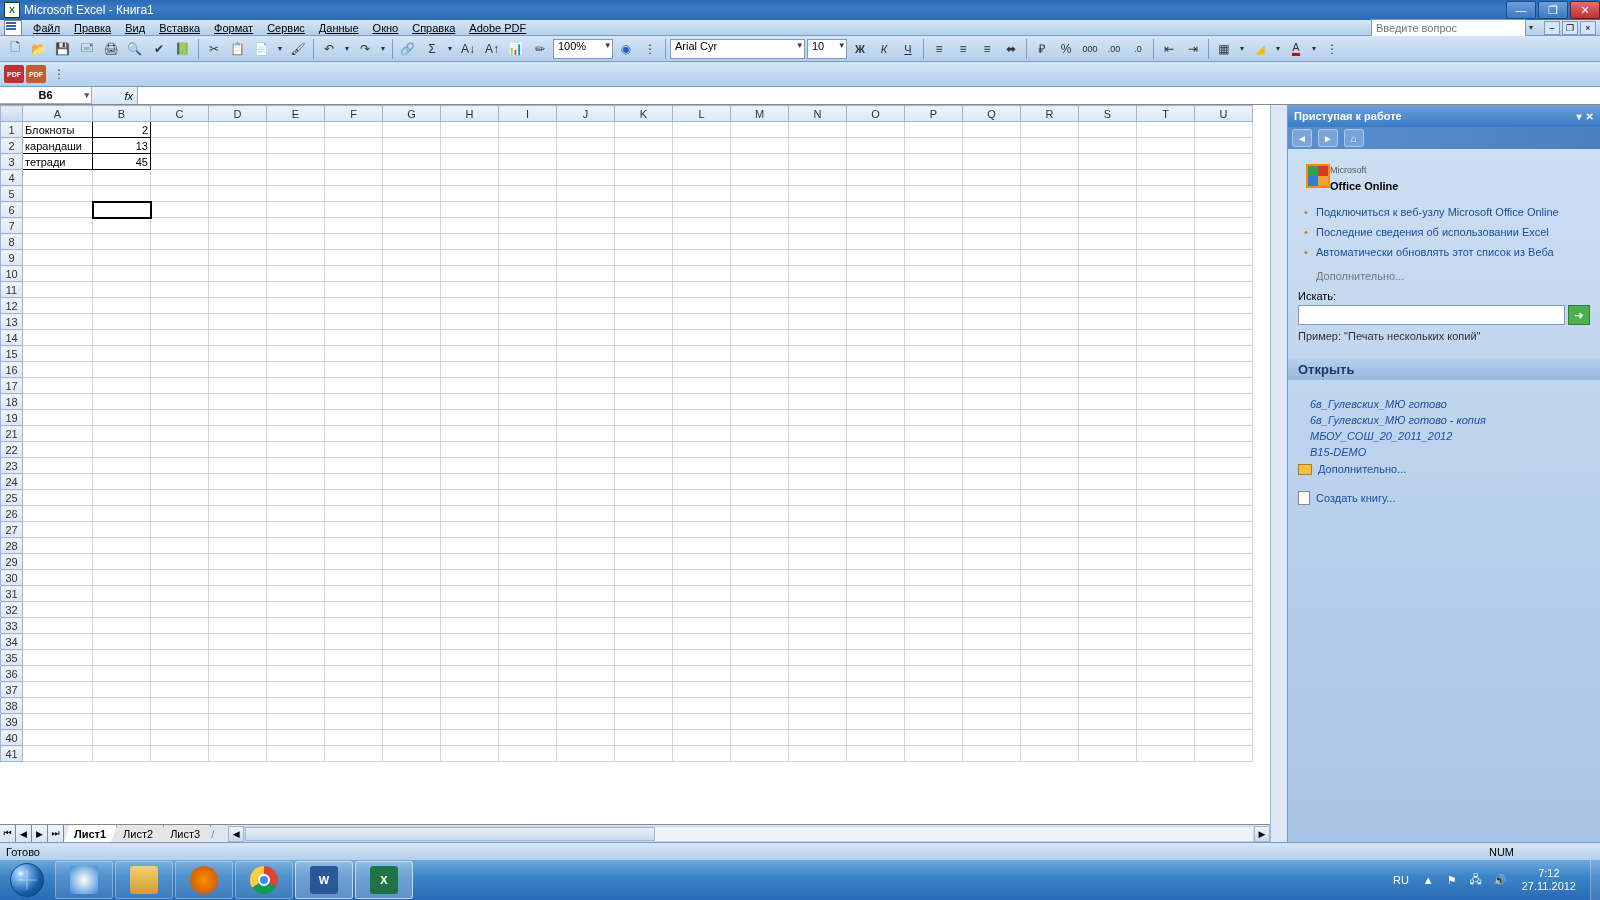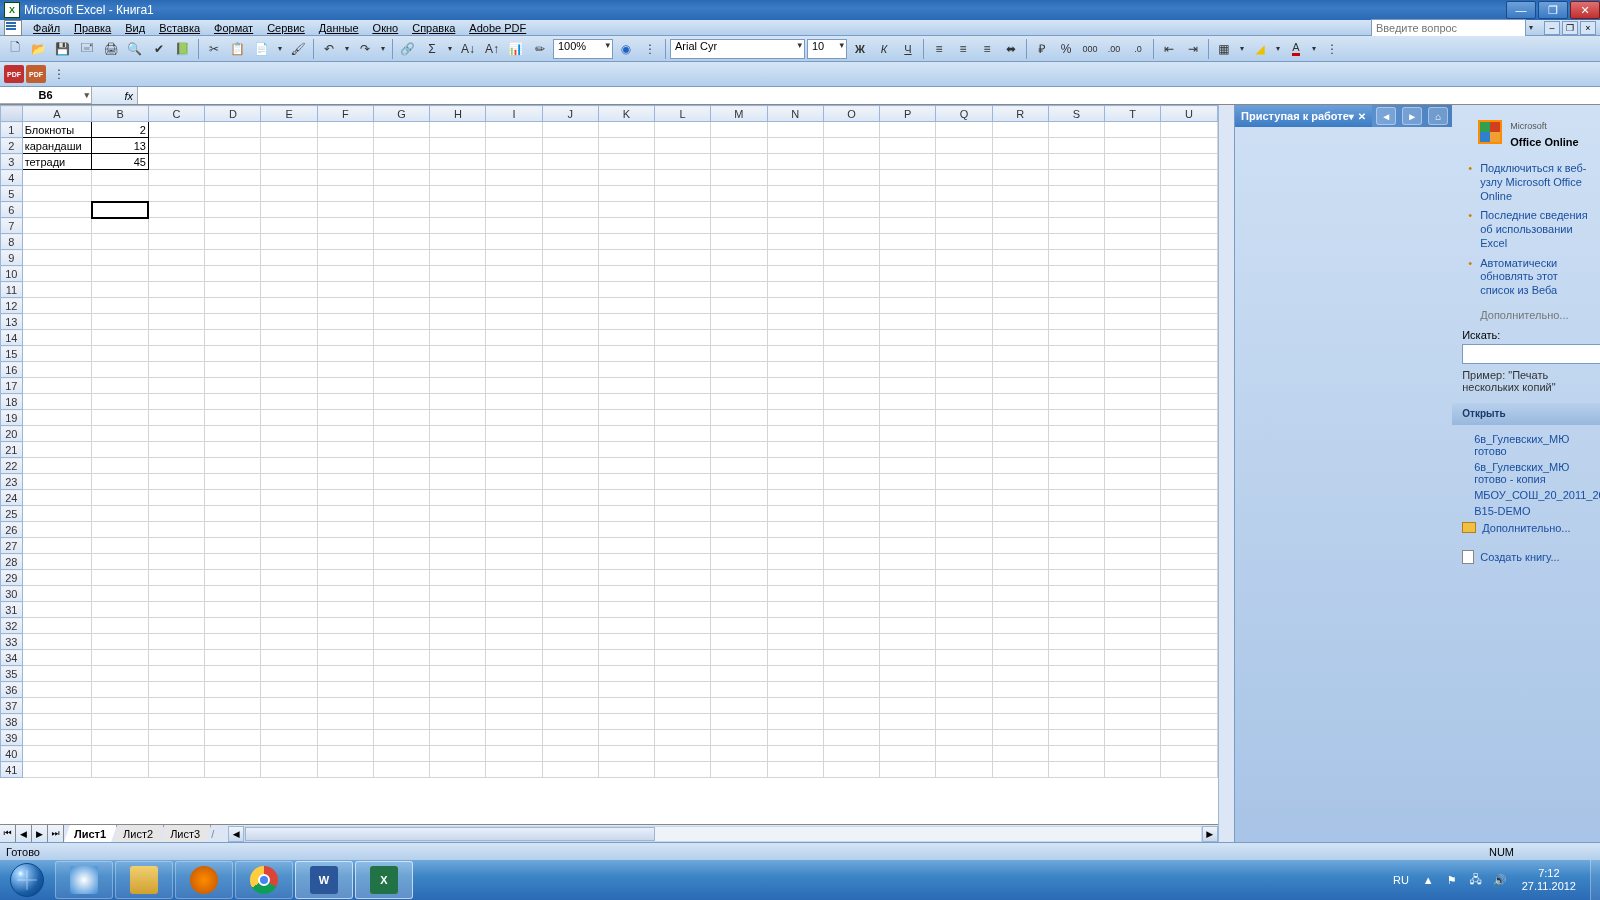--- a/index.html
+++ b/index.html
@@ -65,44 +65,44 @@
 .tab-nav { display:flex; }
 .tab-nav-btn { width:16px; border-right:1px solid #888; display:flex; align-items:center; justify-content:center; font-size:9px; cursor:pointer; background:linear-gradient(to bottom,#f0f4fa,#d6e5f5); }
 .tab { padding:0 10px; border-right:1px solid #888; display:flex; align-items:center; background:#e6e6e6; cursor:pointer; clip-path:polygon(6px 0,100% 0,calc(100% - 6px) 100%,0 100%); margin-right:-4px; font-size:11px; }
 .tab.active { background:#fff; font-weight:bold; z-index:1; }
 .hscroll { flex:1; background:#dce6f4; display:flex; align-items:center; margin-left:10px; }
 .hscroll-btn { width:16px; height:16px; background:linear-gradient(to bottom,#f0f4fa,#cad8ec); border:1px solid #9cb6d8; display:flex; align-items:center; justify-content:center; font-size:9px; }
 .hscroll-track { flex:1; height:16px; background:#eef3fa; border:1px solid #cad8ec; position:relative; }
 .hscroll-thumb { position:absolute; left:0; width:410px; height:14px; background:linear-gradient(to bottom,#eaf0fa,#cad8ec); border:1px solid #9cb6d8; }
 
 
-.taskpane { flex:1; background:linear-gradient(to bottom,#cfe0f4 0%,#a8c4e6 100%); border-left:1px solid #7a9cc4; display:flex; flex-direction:row; font-size:11px; }
+.taskpane { flex:1; background:linear-gradient(to bottom,#cfe0f4 0%,#a8c4e6 100%); border-left:1px solid #7a9cc4; display:flex; flex-direction:column; font-size:11px; }
 .tp-header { height:22px; background:linear-gradient(to bottom,#6ca0da,#3b7bc4); color:#fff; display:flex; align-items:center; padding:0 6px; font-weight:bold; font-size:12px; }
 .tp-header .tp-ctrl { margin-left:auto; display:flex; gap:4px; }
 .tp-header .tp-ctrl span { cursor:pointer; font-size:10px; }
 .tp-navrow { height:22px; background:linear-gradient(to right,#5a90d0,#4a80c0); display:flex; align-items:center; padding:0 4px; gap:6px; }
 .tp-nav-btn { width:20px; height:18px; background:rgba(255,255,255,0.2); border:1px solid rgba(255,255,255,0.4); border-radius:3px; display:flex; align-items:center; justify-content:center; color:#fff; cursor:pointer; font-size:10px; }
 .tp-body { padding:8px 10px; flex:1; overflow:auto; }
-.office-logo { display:flex; align-items:center; gap:8px; margin:2px 0 10px 16px; }
+.office-logo { display:flex; align-items:center; gap:0; margin:2px 0 10px 8px; }
 .office-logo .logo-sq { width:24px; height:24px; background:#ff8c00; position:relative; }
 .office-logo .logo-sq::before { content:""; position:absolute; inset:2px; background:conic-gradient(#d04020 0 25%,#f0a030 0 50%,#3080d0 0 75%,#30a050 0); }
 .office-logo .logo-txt { font-size:15px; }
 .office-logo .logo-txt b { font-weight:bold; }
 .tp-list { list-style:none; margin:0 0 8px 6px; }
 .tp-list li { position:relative; padding:3px 0 3px 12px; color:#1a4fa0; cursor:pointer; line-height:1.25; }
 .tp-list li::before { content:"•"; position:absolute; left:0; color:#d08000; }
 .tp-more { color:#777; padding-left:18px; margin-bottom:8px; }
 .tp-search-lbl { margin:4px 0 3px 0; }
 .tp-search-row { display:flex; gap:3px; }
 .tp-search-input { flex:1; height:20px; border:1px solid #7a9cc4; background:#fff; padding:0 4px; }
 .tp-search-go { width:22px; height:20px; background:#4caf50; border:1px solid #2e7d32; display:flex; align-items:center; justify-content:center; color:#fff; cursor:pointer; font-size:11px; }
 .tp-example { margin:5px 0 10px 0; font-size:11px; color:#333; }
-.tp-section-hdr { height:22px; margin:0 -10px; padding:0 10px; background:linear-gradient(to bottom,#b8d0ec,#98b8de); display:flex; align-items:center; font-weight:bold; font-size:10px; color:#1a3a6a; }
+.tp-section-hdr { height:22px; margin:16px -10px; padding:0 10px; background:linear-gradient(to bottom,#b8d0ec,#98b8de); display:flex; align-items:center; font-weight:bold; font-size:13px; color:#1a3a6a; }
 .tp-files { margin:6px 0 0 12px; }
-.tp-files div { padding:2px 0; color:#1a4fa0; cursor:pointer; }
+.tp-files div { padding:2px 0; color:#1a4fa0; cursor:pointer;font-style:italic; }
 .tp-file-row { display:flex; align-items:center; gap:6px; padding:3px 0; color:#1a4fa0; cursor:pointer; }
 .folder-icon { width:14px; height:11px; background:#f0c040; border:1px solid #b08020; }
 .newdoc-icon { width:12px; height:14px; background:#fff; border:1px solid #888; }
 
 
 .statusbar { height:18px; background:linear-gradient(to bottom,#d6e5f5,#b4cfec); border-top:1px solid #7a9cc4; display:flex; align-items:center; padding:0 6px; font-size:11px; }
 .statusbar .status-right { margin-left:auto; display:flex; gap:20px; padding-right:80px; }
 
 
 .taskbar { height:40px; background:linear-gradient(to bottom,#6fa8dc 0%,#3d85c6 40%,#2a6ab5 100%); display:flex; align-items:center; padding:0; }
@@ -704,44 +704,20 @@
                 <td class=""></td>
                 <td class=""></td>
                 <td class=""></td>
                 <td class=""></td>
                 <td class=""></td>
                 <td class=""></td>
                 <td class=""></td>
               </tr>
               <tr>
                 <th class="rowhdr">19</th>
-                <td class=""></td>
-                <td class=""></td>
-                <td class=""></td>
-                <td class=""></td>
-                <td class=""></td>
-                <td class=""></td>
-                <td class=""></td>
-                <td class=""></td>
-                <td class=""></td>
-                <td class=""></td>
-                <td class=""></td>
-                <td class=""></td>
-                <td class=""></td>
-                <td class=""></td>
-                <td class=""></td>
-                <td class=""></td>
-                <td class=""></td>
-                <td class=""></td>
-                <td class=""></td>
-                <td class=""></td>
-                <td class=""></td>
-              </tr>
-              <tr>
-                <th class="rowhdr">20</th>
                 <td class=""></td>
                 <td class=""></td>
                 <td class=""></td>
                 <td class=""></td>
                 <td class=""></td>
                 <td class=""></td>
                 <td class=""></td>
                 <td class=""></td>
                 <td class=""></td>
                 <td class=""></td>

